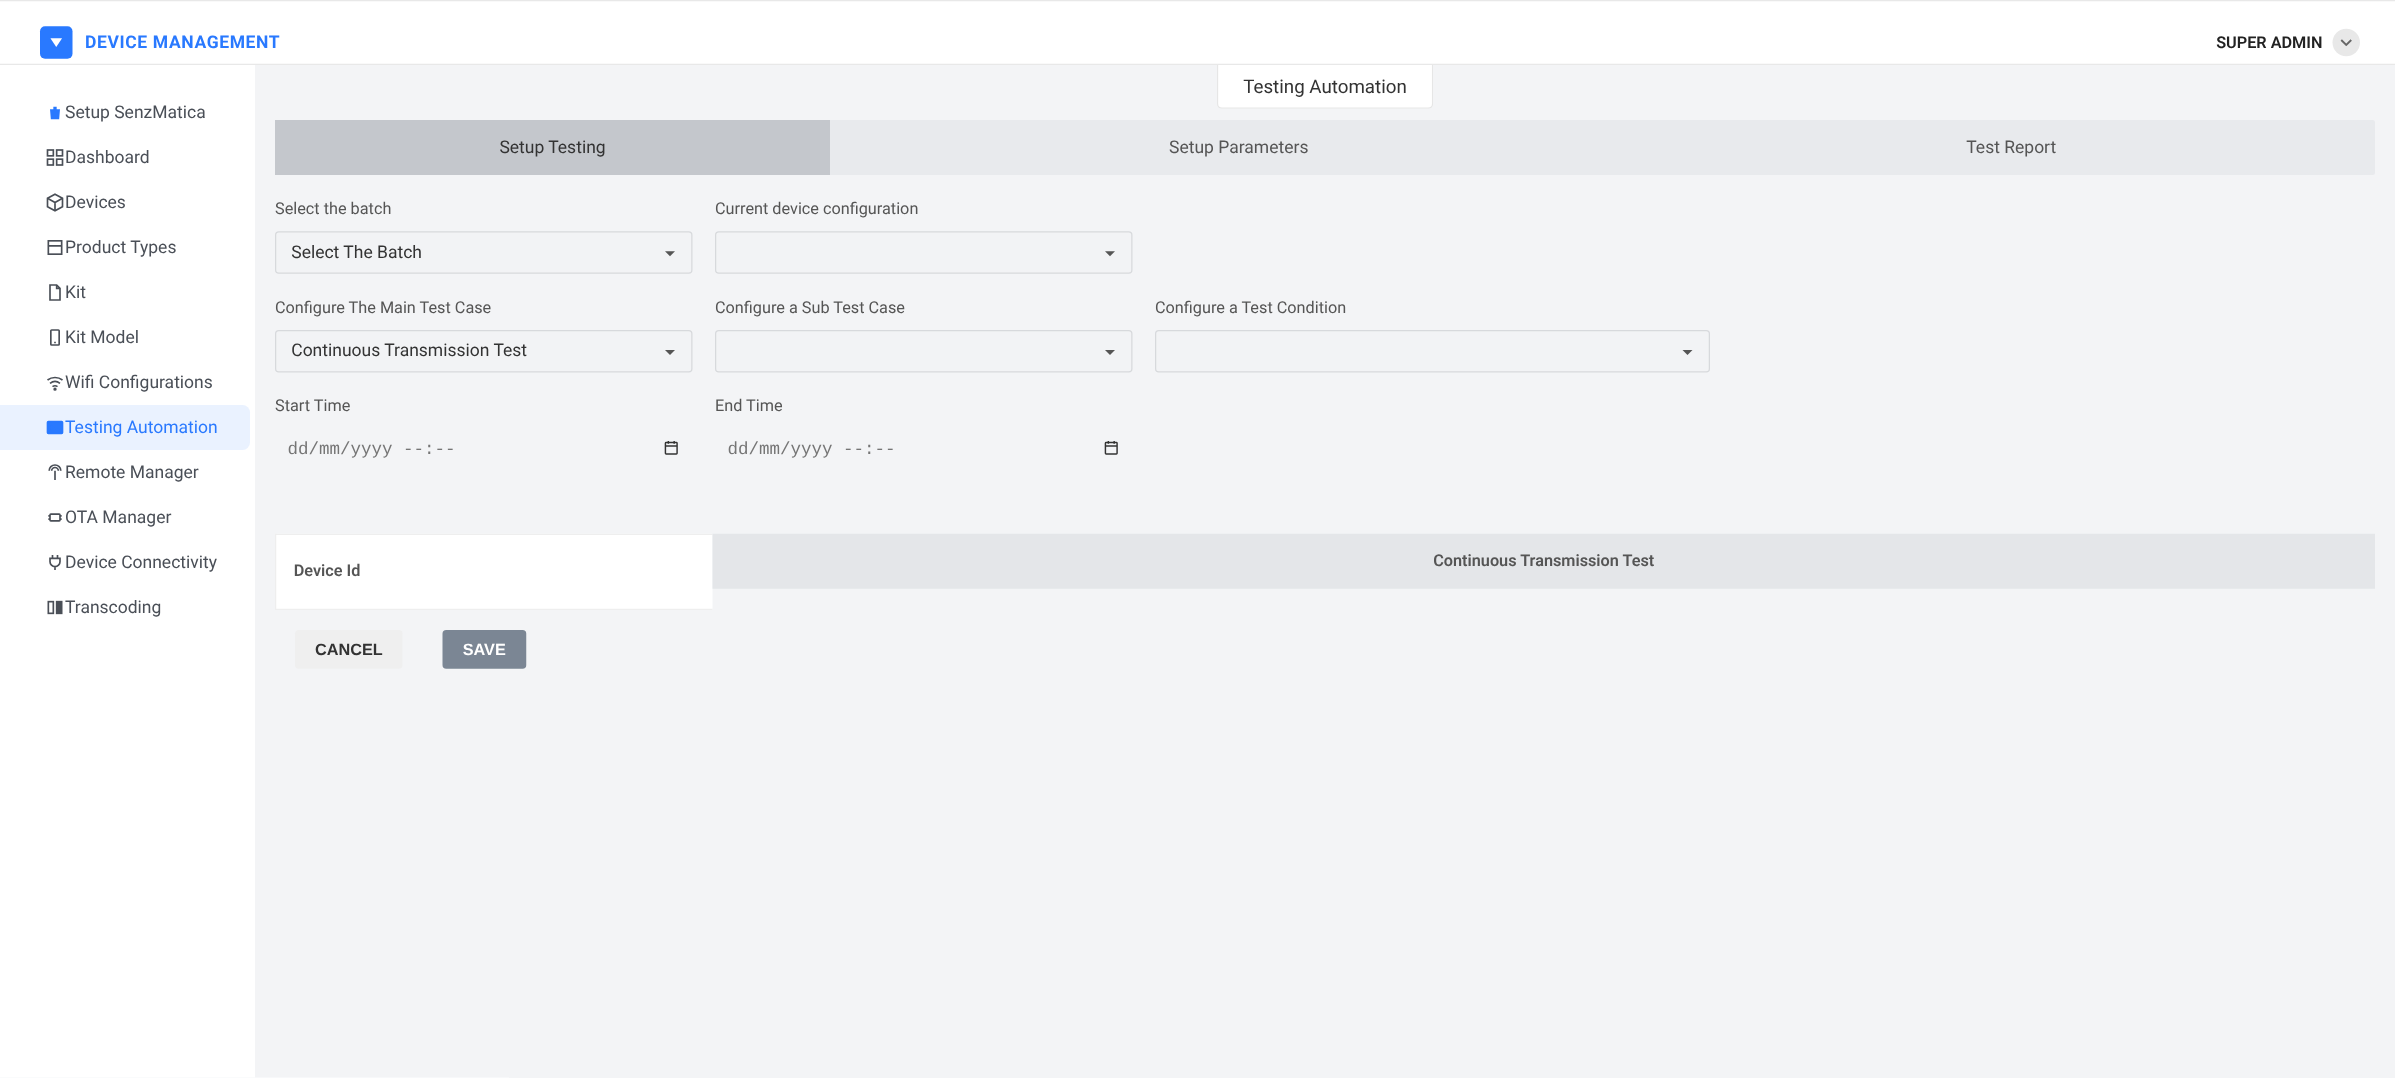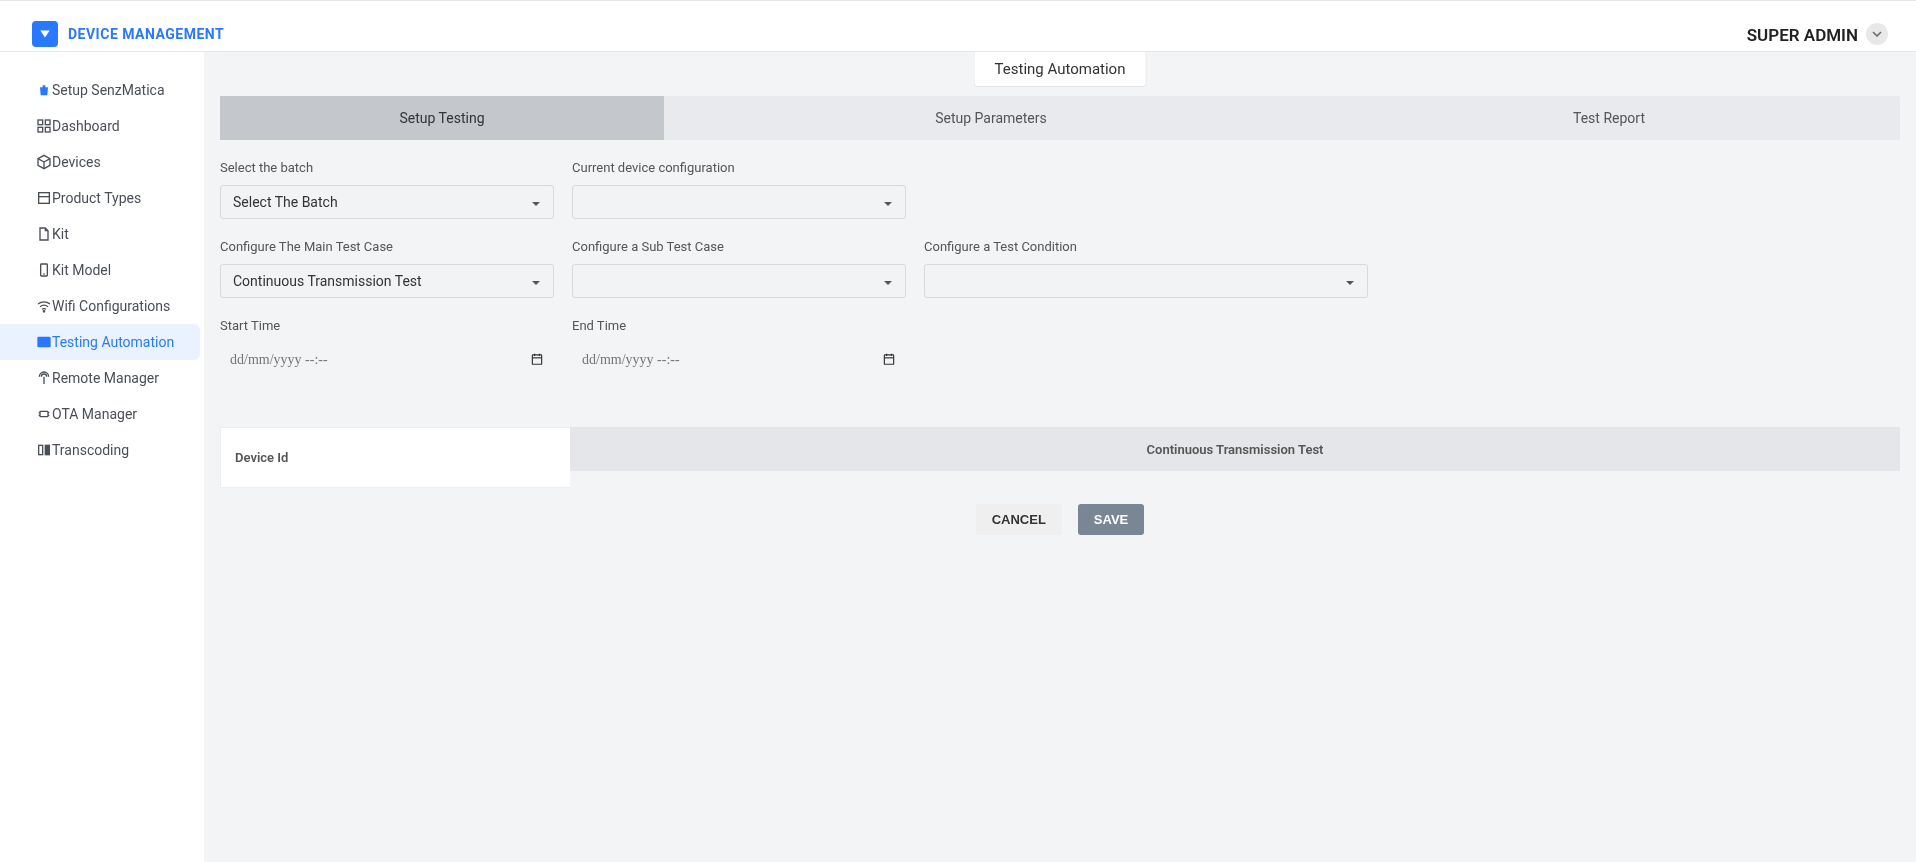--- a/index.html
+++ b/index.html
@@ -34,24 +34,24 @@
   }
   .brand-logo svg { display:block; }
   .brand-title {
     color: #2979ff;
     font-weight: 700;
     font-size: 14px;
     letter-spacing: 0.5px;
   }
   .user-box {
     display: flex;
-    align-items: flex-end;
+    align-items: center;
     gap: 8px;
     font-weight: 600;
-    font-size: 17px;
+    font-size: 13px;
     color: #222;
   }
   .user-chevron {
     width: 22px;
     height: 22px;
     border-radius: 50%;
     background: #e8e8e8;
     display:flex;
     align-items:center;
     justify-content:center;
@@ -151,21 +151,21 @@
   }
   .select .arrow svg{ width:10px; height:6px; }
   .date-input {
     background:transparent;
     border:none;
     padding:0 10px;
     color:#555;
   }
   .date-input input {
     border:none; background:transparent; font-size:14px; color:#555; width:100%; outline:none;
-    font-family:Liberation Serif, serif;
+    font-family:Liberation Mono, monospace;
   }
   .table-header {
     display:flex;
     margin:10px 16px 0 16px;
   }
   .th-left {
     width:350px;
     background:#ffffff;
     border:1px solid #eee;
     border-right:none;
@@ -180,22 +180,22 @@
     display:flex;
     align-items:center;
     justify-content:center;
     font-weight:600;
     font-size:13px;
     color:#555;
     height:44px;
   }
   .actions {
     display:flex;
-    justify-content:center;
-    gap:16px;
+    justify-content:flex-start;
+    gap:32px;
     padding:16px 32px;
   }
   .btn {
     padding:8px 16px;
     border-radius:3px;
     border:none;
     font-size:13px;
     font-weight:600;
     cursor:pointer;
   }
@@ -317,20 +317,28 @@
             <line x1="4" y1="14" x2="6" y2="14"></line>
             <line x1="18" y1="10" x2="20" y2="10"></line>
             <line x1="18" y1="14" x2="20" y2="14"></line>
           </svg>
         </span>
       <span>OTA Manager</span>
     </div>
     <div class="side-item">
       <span class="icon">
           <svg viewBox="0 0 24 24" fill="none" stroke="#4a4f57" stroke-width="2">
+            <path d="M9 3v4M15 3v4M6 7h12v4a6 6 0 01-12 0V7zM12 17v4"></path>
+          </svg>
+        </span>
+      <span>Device Connectivity</span>
+    </div>
+    <div class="side-item">
+      <span class="icon">
+          <svg viewBox="0 0 24 24" fill="none" stroke="#4a4f57" stroke-width="2">
             <rect x="4" y="5" width="6" height="14"></rect>
             <rect x="14" y="5" width="6" height="14" fill="#4a4f57"></rect>
           </svg>
         </span>
       <span>Transcoding</span>
     </div>
   </div>
 
   <div class="content">
     <div class="breadcrumb-chip">Testing Automation</div>

